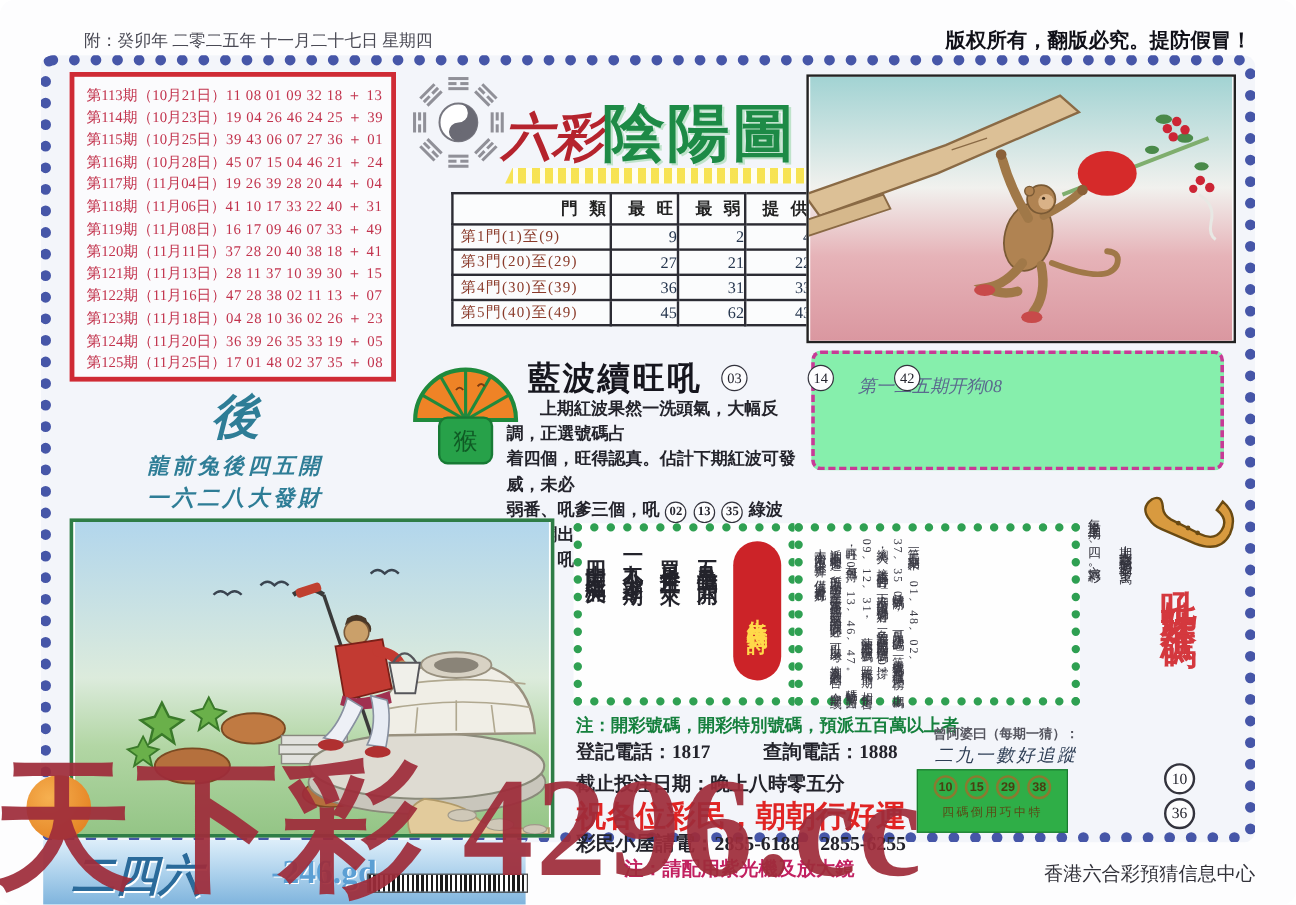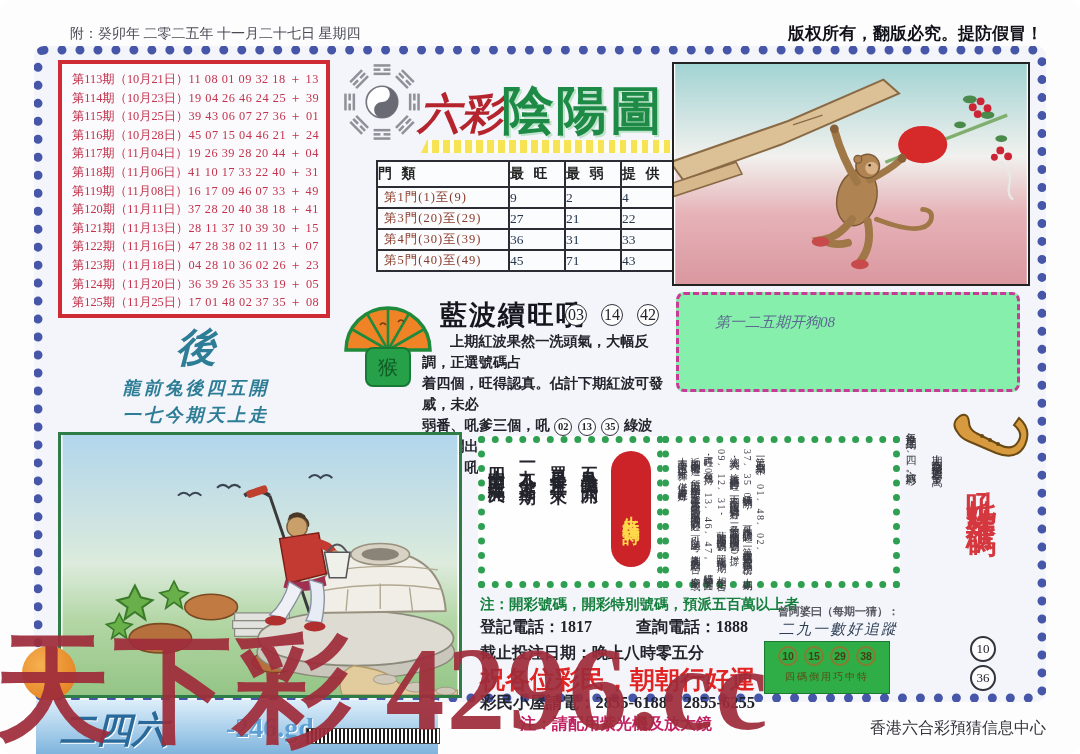--- a/index.html
+++ b/index.html
@@ -24,21 +24,21 @@
 
   
   .bagua { position:absolute; left:340px; top:60px; width:84px; height:84px; }
   .title-red   { position:absolute; left:418px; top:86px; font-size:42px; font-weight:bold; font-style:italic;
                  color:#b5232d; font-family:"Liberation Serif",serif; }
   .title-green { position:absolute; left:502px; top:76px; font-size:52px; font-weight:bold;
                  color:#1d8a46; font-family:"Liberation Serif",serif; letter-spacing:2px; text-shadow:2px 2px 0 #bfe3cb; }
   .yellow-strip { position:absolute; left:424px; top:140px; width:348px; height:13px; transform:skewX(-25deg);
                   background:repeating-linear-gradient(65deg,#f7e24a 0 6px,#fffef2 6px 10px); opacity:.95; }
   .yy-table { position:absolute; left:376px; top:160px; border-collapse:collapse; background:#fbfcfd; }
-  .yy-table th, .yy-table td { border:2px solid #2c2c34; font-family:"Liberation Serif",serif; text-align:left; }
+  .yy-table th, .yy-table td { border:2px solid #2c2c34; font-family:"Liberation Serif",serif; text-align:right; }
   .yy-table th { width:56px; height:26px; font-size:14px; letter-spacing:3px; color:#222; font-weight:bold; }
   .yy-table th.cat { width:132px; }
   .yy-table td { height:21px; font-size:13.5px; color:#27374f; }
   .yy-table td.cat { font-size:12.5px; color:#8a3a2a; text-align:left; padding-left:6px; letter-spacing:1px; }
 
   
   .monkey-pic { position:absolute; left:672px; top:62px; width:358px; height:224px; border:2px solid #222; background:#fff; }
   .monkey-pic svg { display:block; width:100%; height:100%; }
 
   
@@ -51,21 +51,21 @@
   .hou .t { font-size:40px; font-weight:bold; font-family:"Liberation Serif",serif; font-style:italic; }
   .hou .l { font-size:18px; line-height:27px; font-weight:bold; font-style:italic; font-family:"Liberation Serif",serif; letter-spacing:3px; }
 
   
   .mushroom { position:absolute; left:340px; top:292px; width:96px; height:104px; }
   .bw-title { position:absolute; left:440px; top:297px; font-size:27px; font-weight:bold; color:#16161e;
               font-family:"Liberation Serif",serif; letter-spacing:2px; }
   .bw-heads { position:absolute; left:565px; top:304px; display:flex; gap:14px; }
   .circle-n { display:inline-flex; align-items:center; justify-content:center; border:1.6px solid #33333d;
               border-radius:50%; color:#23232d; background:#fdfdfe; font-family:"Liberation Serif",serif; }
-  .c22 { width:22px; height:22px; font-size:16px; }
+  .c22 { width:22px; height:22px; font-size:12px;margin-left:36px; }
   .c18 { width:18px; height:18px; font-size:10.5px; margin:0 1px; }
   .bw-body { position:absolute; left:422px; top:331px; width:244px; font-size:14.2px; font-weight:bold;
              color:#23232b; line-height:21px; font-family:"Liberation Serif",serif; }
   .bw-body .ind { text-indent:28px; }
   .bw-note { font-size:11px; margin-left:16px; color:#3a3a44; letter-spacing:1px; }
 
   
   .farmer-pic { position:absolute; left:58px; top:432px; width:404px; height:266px; border:3px solid #2e7d46; background:#fff; }
   .farmer-pic svg { display:block; width:100%; height:100%; }
 
@@ -283,21 +283,21 @@
     </tr>
     <tr>
       <td class="cat">第4門(30)至(39)</td>
       <td>36</td>
       <td>31</td>
       <td>33</td>
     </tr>
     <tr>
       <td class="cat">第5門(40)至(49)</td>
       <td>45</td>
-      <td>71</td>
+      <td>62</td>
       <td>43</td>
     </tr>
   </tbody>
     </table>
 
   <div class="monkey-pic">
     <svg viewBox="0 0 358 224">
       <defs>
         <linearGradient id="skyM" x1="0" y1="0" x2="0" y2="1">
           <stop offset="0" stop-color="#a2d3d3"></stop>
@@ -345,20 +345,21 @@
     </svg>
   </div>
 
   <div class="pink-box">
     <div class="caption">第一二五期开狗08</div>
   </div>
 
   <div class="hou">
     <div class="t">後</div>
     <div class="l">龍前兔後四五開</div>
+    <div class="l">一六二八大發財</div>
     <div class="l">一七今期天上走</div>
     <div class="l">如蛋似水看計數</div>
   </div>
 
   <div class="mushroom">
     <svg viewBox="0 0 96 104">
       <path d="M6,58 A42,42 0 0 1 90,58 Z" fill="#ef8326" stroke="#1f8a3c" stroke-width="3.5"></path>
       <g stroke="#1f8a3c" stroke-width="2.6">
         <line x1="48" y1="58" x2="84.4" y2="37"></line>
           <line x1="48" y1="58" x2="69" y2="21.6"></line>

